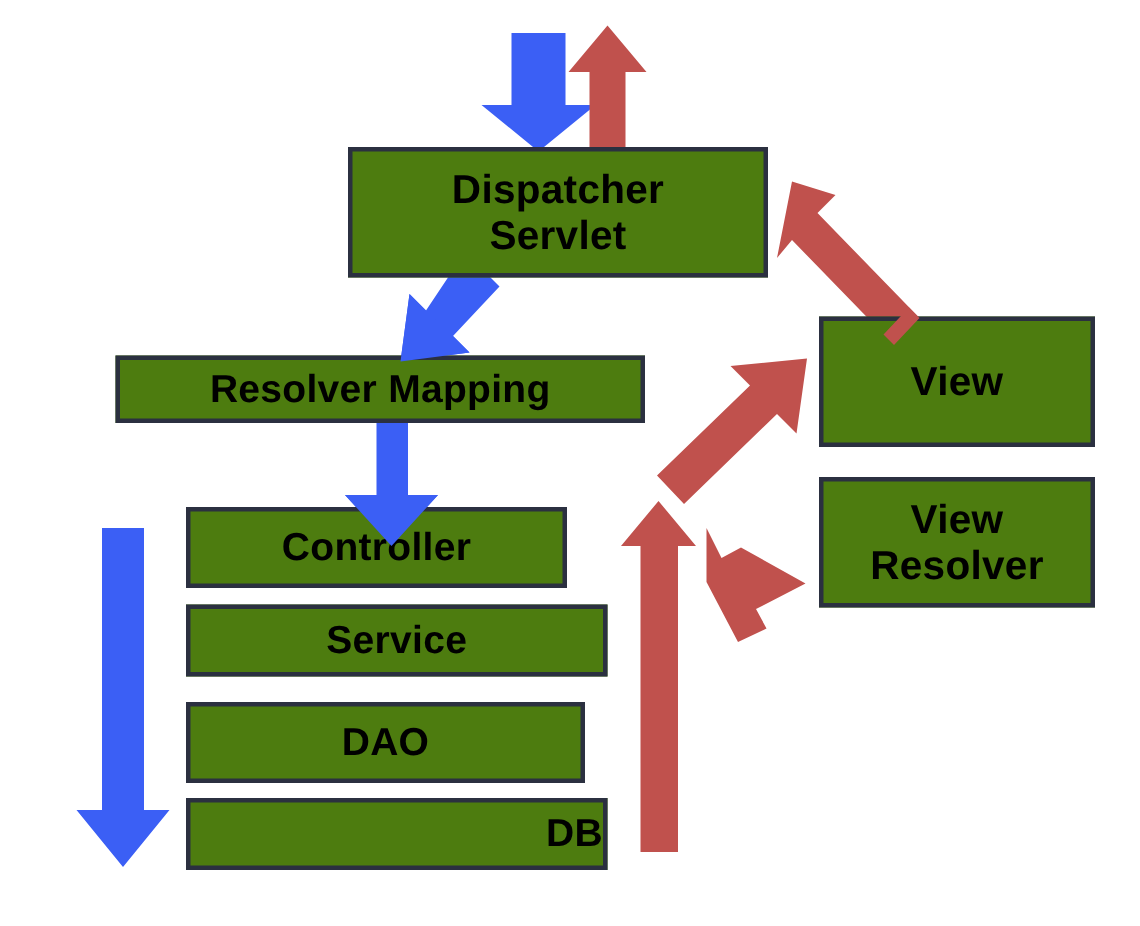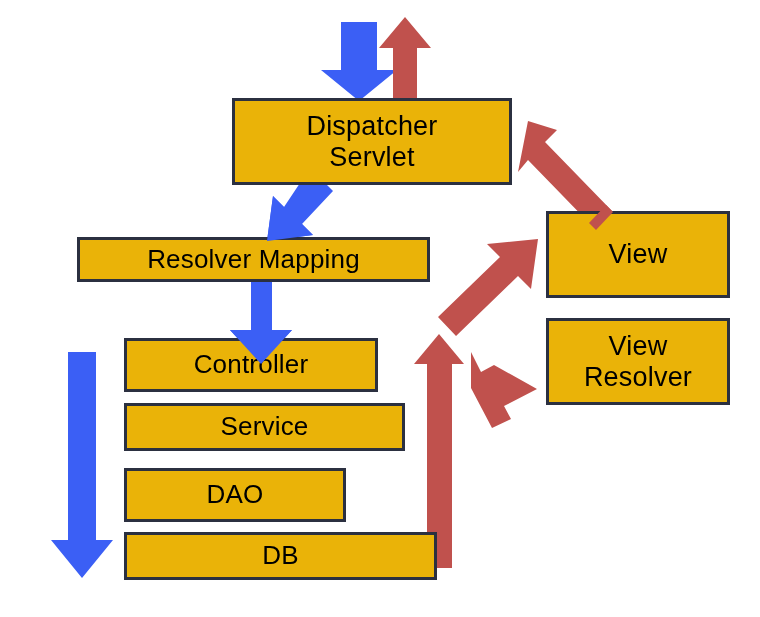--- a/index.html
+++ b/index.html
@@ -11,29 +11,29 @@
     position: relative;
     width: 760px;
     height: 617px;
     background: #ffffff;
     font-family: "Liberation Sans", sans-serif;
     overflow: hidden;
   }
   .node {
     position: absolute;
     box-sizing: border-box;
-    background: #eab308;
+    background: #4d7c0f;
     border: 3px solid #2b3040;
     display: flex;
     align-items: center;
     justify-content: center;
     text-align: center;
     color: #000000;
     font-size: 26px;
-    font-weight: 400;
+    font-weight: 700;
     line-height: 1.12;
     letter-spacing: 0.2px;
     white-space: pre-line;
     z-index: 3;
   }
   .node.tall { font-size: 27px; }
   .arrow-layer {
     position: absolute;
     left: 0; top: 0;
     width: 760px;
@@ -97,25 +97,25 @@
   </div>
 
   <div class="node" style="left:124px; top:338px; width:254px; height:54px;">
     <span>Controller</span>
   </div>
 
   <div class="node" style="left:124px; top:403px; width:281px; height:48px;">
     <span>Service</span>
   </div>
 
-  <div class="node" style="left:124px; top:468px; width:222px; height:54px;">
+  <div class="node" style="left:124px; top:468px; width:266px; height:54px;">
     <span>DAO</span>
   </div>
 
-  <div class="node" style="left:124px; top:532px; width:313px; height:48px;">
+  <div class="node" style="left:124px; top:532px; width:281px; height:48px;justify-content:flex-end;">
     <span>DB</span>
   </div>
 
   <div class="node tall" style="left:546px; top:211px; width:184px; height:87px;">
     <span>View</span>
   </div>
 
   <div class="node tall" style="left:546px; top:318px; width:184px; height:87px;">
     <span>View
 Resolver</span>

